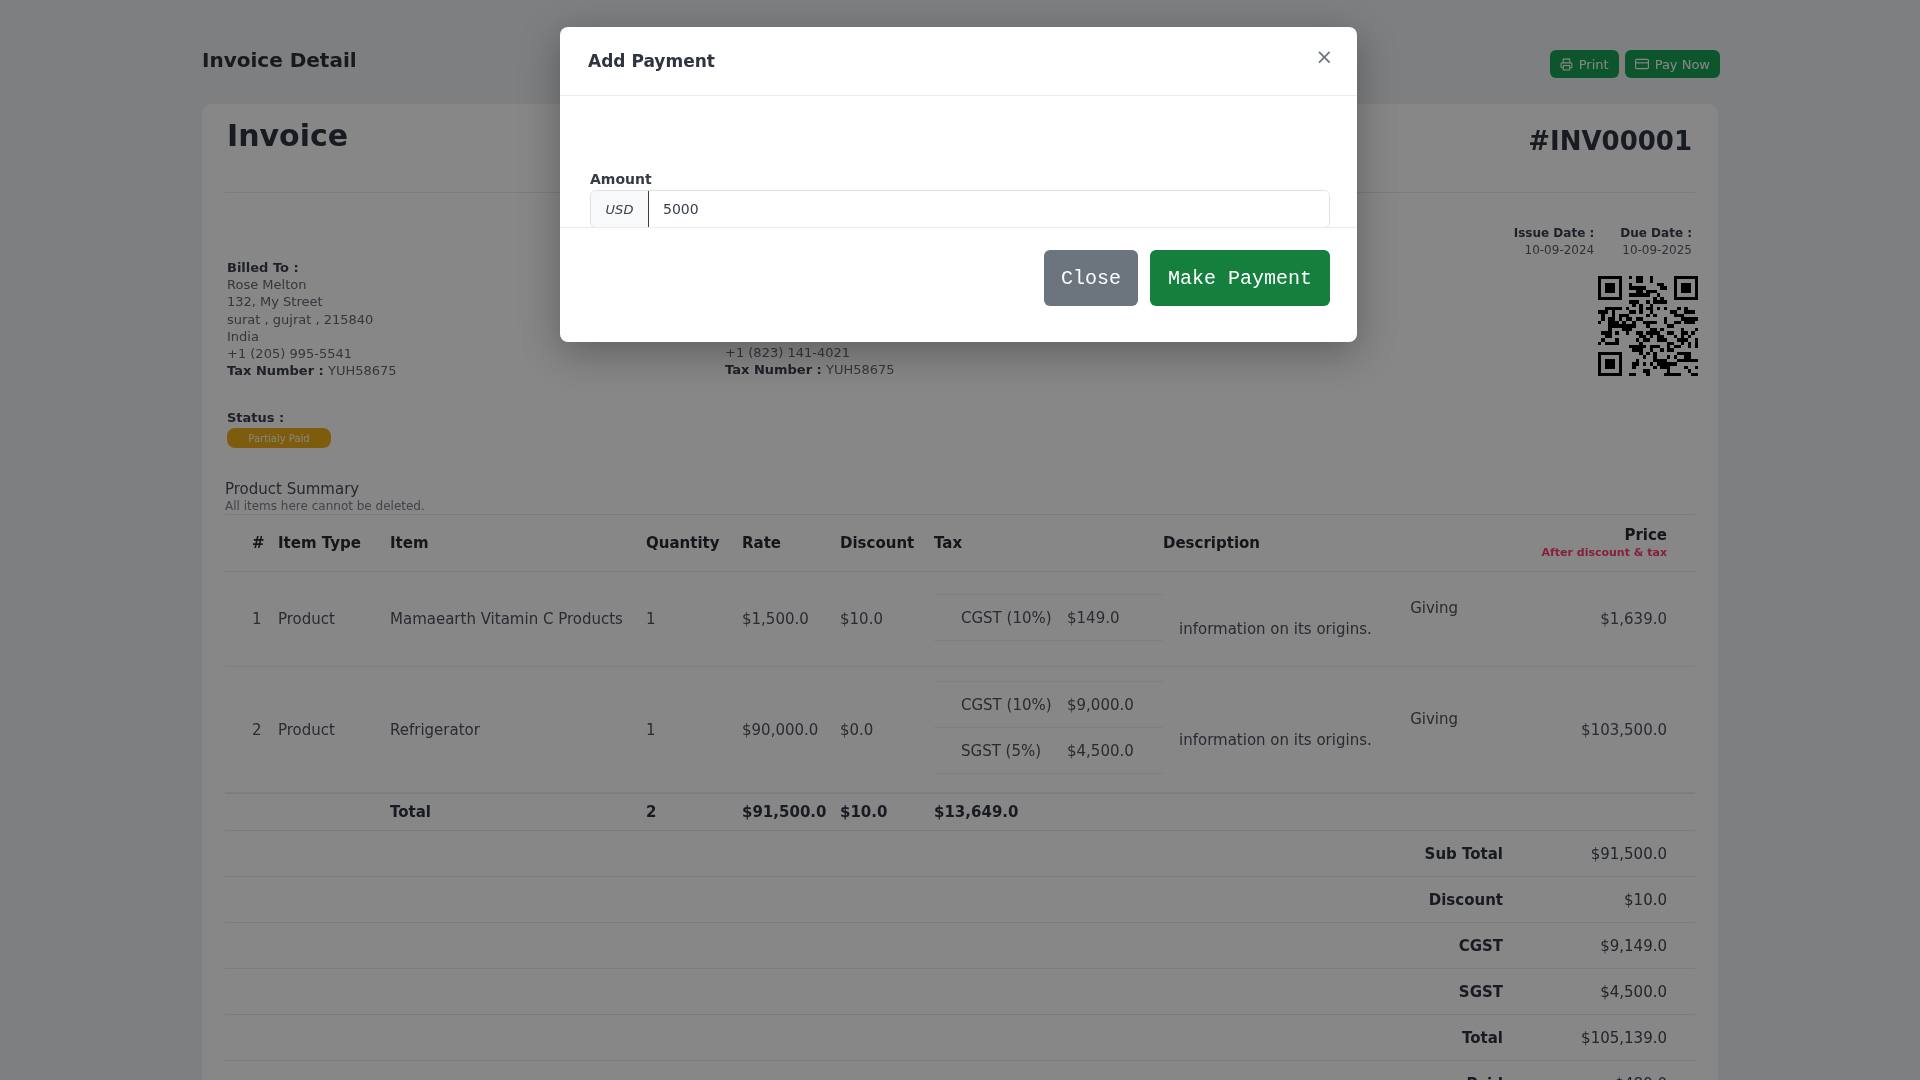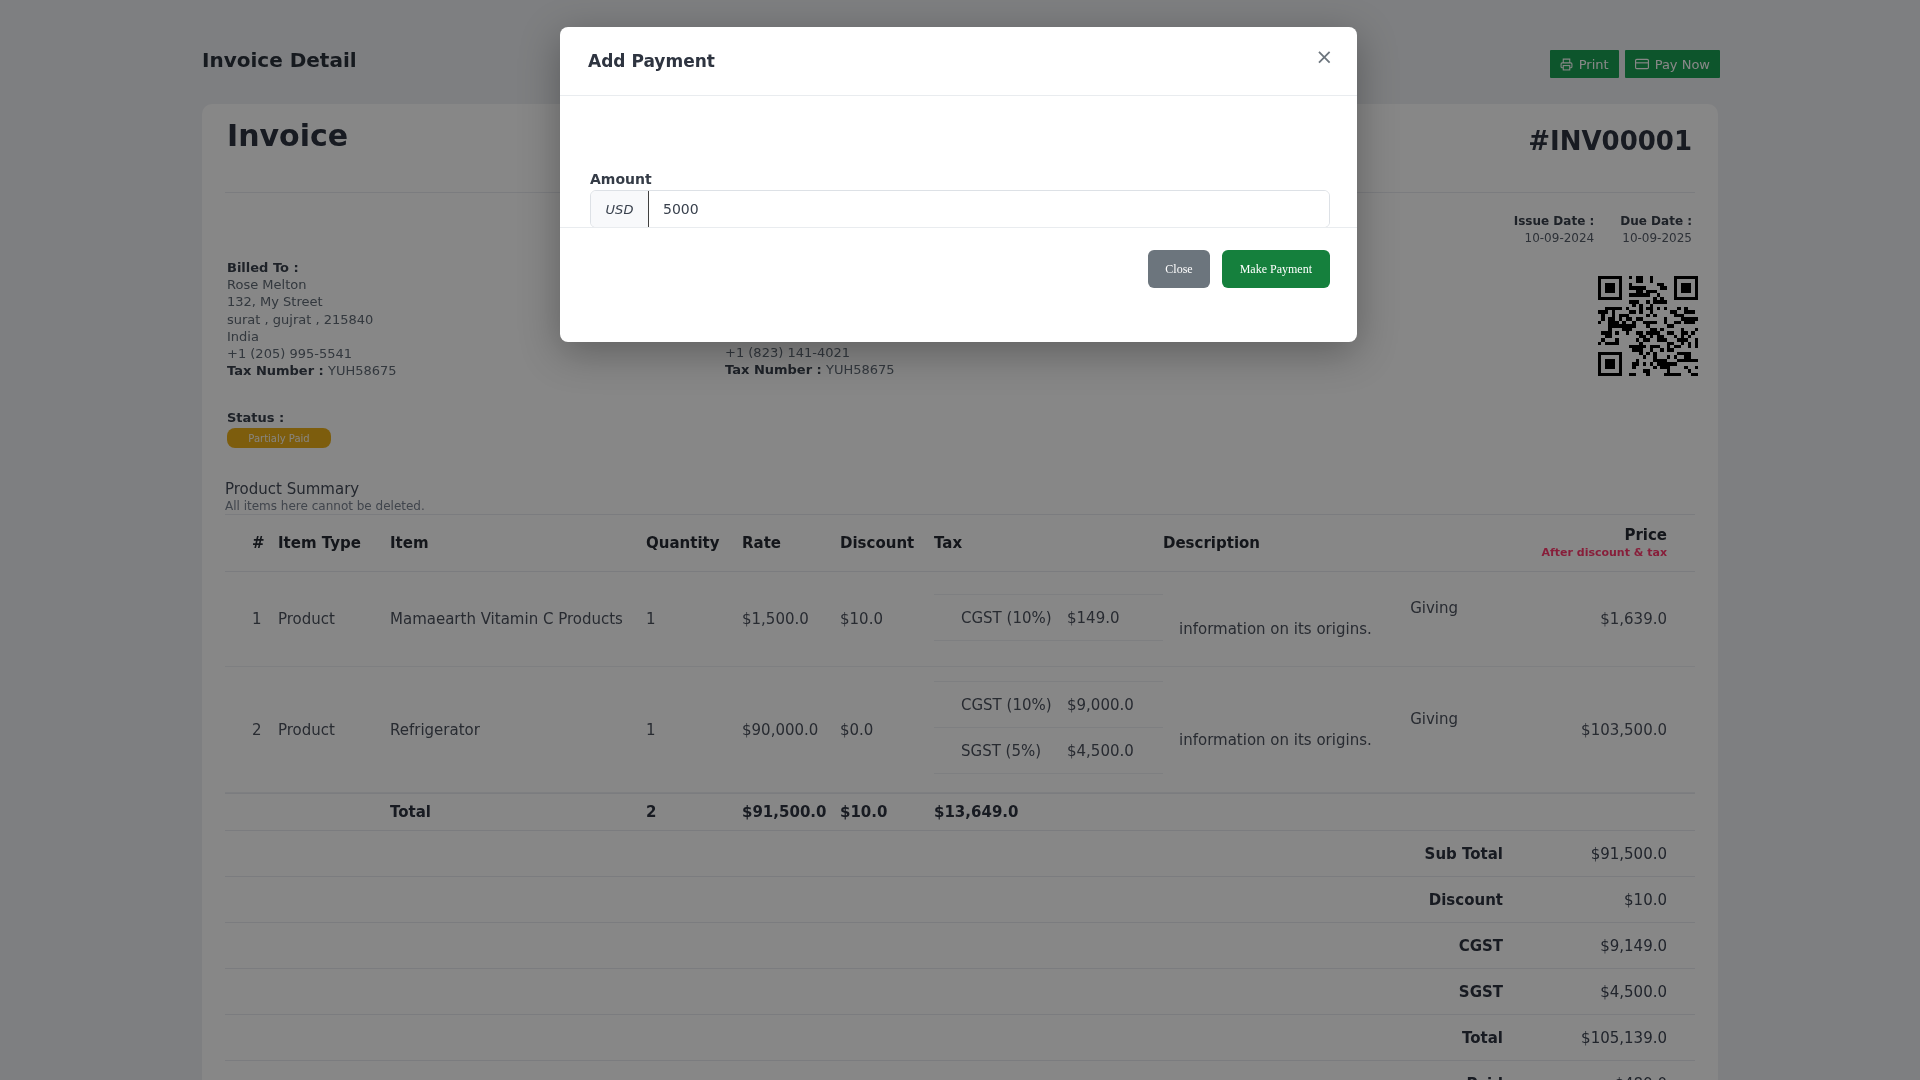--- a/index.html
+++ b/index.html
@@ -2,30 +2,30 @@
 <html><head>
 <meta charset="utf-8">
 <style>
   html,body{margin:0;padding:0;background:#9aa0a8;}
   .canvas{position:relative;width:1920px;height:1080px;background:#eef0f4;overflow:hidden;
           font-family:"DejaVu Sans","Liberation Sans",sans-serif;}
   
   .page-title{position:absolute;left:202px;top:48px;font-size:20px;font-weight:600;color:#2b313b;margin:0;}
   .header-actions{position:absolute;right:200px;top:50px;display:flex;gap:6px;}
   .btn-green{display:inline-flex;align-items:center;gap:6px;background:#1aa053;color:#fff;border:none;
-             border-radius:1px;font-size:13px;height:28px;padding:0 10px;font-family:inherit;cursor:pointer;}
+             border-radius:6px;font-size:13px;height:28px;padding:0 10px;font-family:inherit;cursor:pointer;}
   .btn-green svg{display:block;}
   
   .card{position:absolute;left:202px;top:104px;width:1516px;height:1140px;background:#fff;border-radius:10px;}
   .inv-heading{position:absolute;left:25px;top:14px;font-size:30px;font-weight:600;color:#2e3440;margin:0;}
   .inv-number{position:absolute;right:26px;top:22px;font-size:26px;font-weight:600;color:#2e3440;}
   .rule{position:absolute;left:23px;right:23px;height:0;border-top:1px solid #e9ebf0;}
   .rule-head{top:88px;} .rule-ps{top:410px;}
   .dates{position:absolute;right:26px;top:110px;display:flex;gap:26px;text-align:right;}
-  .dates .dlabel{font-size:12px;font-weight:700;color:#39404c;}
+  .dates .dlabel{font-size:12px;font-weight:700;color:#39404c;margin-top:12px;}
   .dates .dvalue{font-size:12px;color:#565d69;margin-top:3px;}
   .billed{position:absolute;left:25px;top:155px;font-size:13px;line-height:17.2px;color:#60markdown6a75;color:#606a75;}
   .billed .bold,.shipped .bold{font-weight:700;color:#39404c;}
   .shipped{position:absolute;left:523px;top:240px;font-size:13px;line-height:17.2px;color:#606a75;}
   .qr{position:absolute;left:1396px;top:172px;width:100px;height:100px;}
   .status-label{position:absolute;left:25px;top:306px;font-size:13px;font-weight:700;color:#39404c;}
   .status-badge{position:absolute;left:25px;top:324px;width:104px;height:20px;border-radius:8px;
                 background:#edb019;color:rgba(255,255,255,.93);font-size:10px;display:flex;
                 align-items:center;justify-content:center;}
   .ps-title{position:absolute;left:23px;top:376px;font-size:15px;color:#454c59;}
@@ -64,21 +64,21 @@
   .tab.active{background:#21a556;color:#fff;}
   .m-amount-label{position:absolute;left:30px;top:144px;font-size:14px;font-weight:600;color:#343b46;}
   .m-input-group{position:absolute;left:30px;right:27px;top:163px;height:38px;display:flex;
                  border:1px solid #dde1e6;border-radius:6px;overflow:hidden;box-sizing:border-box;}
   .usd{width:57px;background:#f8f9fb;border-right:1px solid #404040;display:flex;align-items:center;
        justify-content:center;font-size:13px;color:#39414d;font-style:italic;}
   .m-input-group input{flex:1;border:none;outline:none;padding:0 14px;font-size:14px;color:#39414d;
                        font-family:inherit;}
   .m-hr2{position:absolute;left:0;right:0;top:200px;border-top:1px solid #e9ecef;}
   .m-footer{position:absolute;right:27px;top:223px;display:flex;gap:12px;}
-  .m-btn{height:38px;border:none;border-radius:6px;font-size:12px;color:#fff;font-family:Liberation Serif, serif;cursor:pointer;}
+  .m-btn{height:56px;border:none;border-radius:6px;font-size:20px;color:#fff;font-family:Liberation Mono, monospace;cursor:pointer;}
   .m-btn.gray{background:#6c757d;padding:0 17px;}
   .m-btn.green{background:#15803d;padding:8px 18px;}
 </style>
 </head>
 <body>
 
 <div class="canvas">
 
   <h1 class="page-title">Invoice Detail</h1>
   <div class="header-actions">

